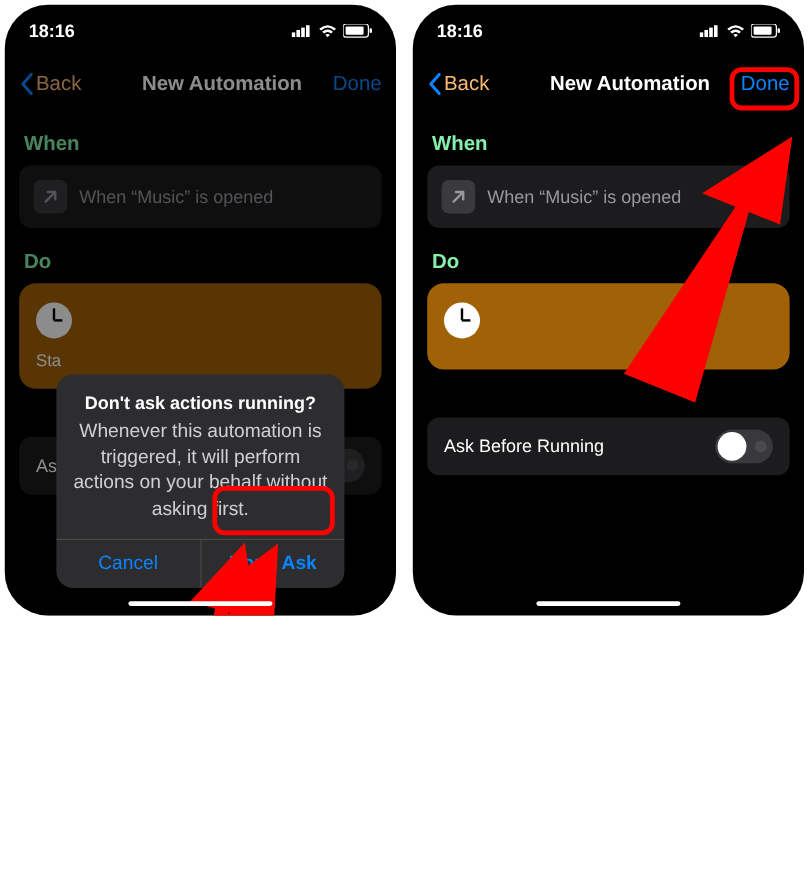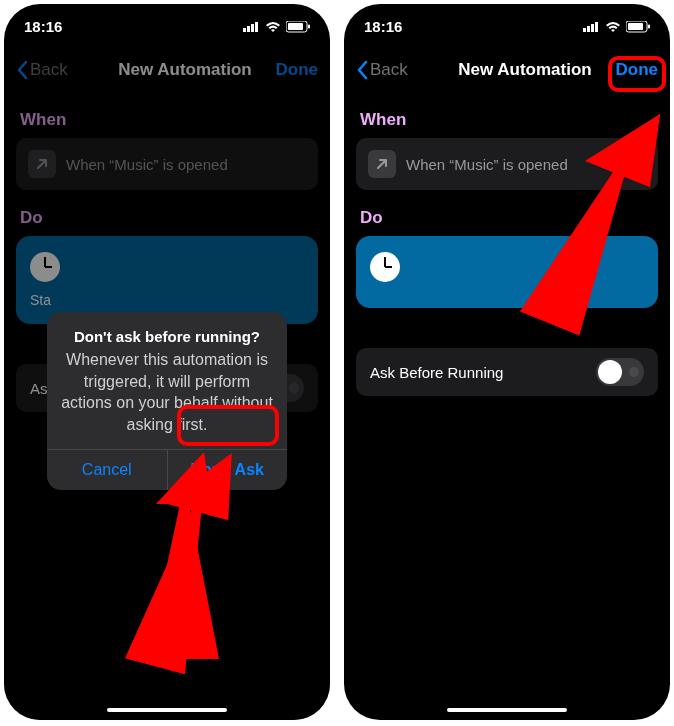--- a/index.html
+++ b/index.html
@@ -7,21 +7,21 @@
       background: #fff;
       font-family: -apple-system, BlinkMacSystemFont, "Helvetica Neue", sans-serif;
       width: 674px;
       height: 726px;
       display: flex;
       justify-content: space-between;
       padding: 4px;
     }
     .phone {
       width: 326px;
-      height: 716px;
+      height: 509px;
       background: #000;
       border-radius: 36px;
       position: relative;
       overflow: hidden;
     }
     .status-bar {
       height: 44px;
       display: flex;
       justify-content: space-between;
       align-items: center;
@@ -35,21 +35,21 @@
     .icon-signal svg, .icon-wifi svg, .icon-battery svg { vertical-align: middle; }
     .nav-bar {
       height: 44px;
       display: flex;
       align-items: center;
       justify-content: space-between;
       padding: 0 12px;
       color: #fff;
     }
     .nav-back {
-      color: #737373;
+      color: #fdba74;
       font-size: 17px;
       display: flex;
       align-items: flex-end;
       gap: 2px;
     }
     .chevron-left {
       width: 12px; height: 20px;
       display: inline-block;
     }
     .nav-title {
@@ -57,30 +57,30 @@
       left: 0; right: 0;
       text-align: center;
       font-size: 17px;
       font-weight: 600;
       pointer-events: none;
       padding-left: 36px;
     }
     .nav-done {
       color: #0a84ff;
       font-size: 17px;
-      font-weight: 700;
+      font-weight: 400;
     }
     .content {
       padding: 0 12px;
       color: #fff;
     }
     .section-label {
       font-size: 17px;
       font-weight: 600;
-      color: #f0abfc;
+      color: #86efac;
       margin-top: 18px;
       margin-bottom: 8px;
       padding-left: 4px;
     }
     .card {
       background: #1c1c1e;
       border-radius: 10px;
       padding: 12px;
       display: flex;
       align-items: center;
@@ -89,21 +89,21 @@
     .icon-box {
       width: 28px; height: 28px;
       background: #3a3a3c;
       border-radius: 6px;
       display: flex;
       align-items: center;
       justify-content: center;
     }
     .card-text { font-size: 15px; color: #98989f; }
     .action-card {
-      background: #0369a1;
+      background: #a16207;
       border-radius: 14px;
       padding: 16px 14px;
       margin-top: 0;
     }
     .action-card .clock-icon {
       width: 30px; height: 30px;
       border-radius: 50%;
       background: #fff;
       position: relative;
       display: block;
@@ -276,21 +276,21 @@
         <div class="sub"></div>
         <div class="knob"></div>
       </div>
     </div>
   </div>
 
   <div class="dim"></div>
 
   <div class="alert">
     <div class="alert-body">
-      <div class="alert-title">Don't ask before running?</div>
+      <div class="alert-title">Don't ask actions running?</div>
       <div class="alert-message">Whenever this automation is triggered, it will perform actions on your behalf without asking first.</div>
     </div>
     <div class="alert-buttons">
       <div class="btn">Cancel</div>
       <div class="btn">Don't Ask</div>
     </div>
   </div>
 
   <div class="highlight" style="left:173px; top:401px; width:102px; height:41px;"></div>
 

